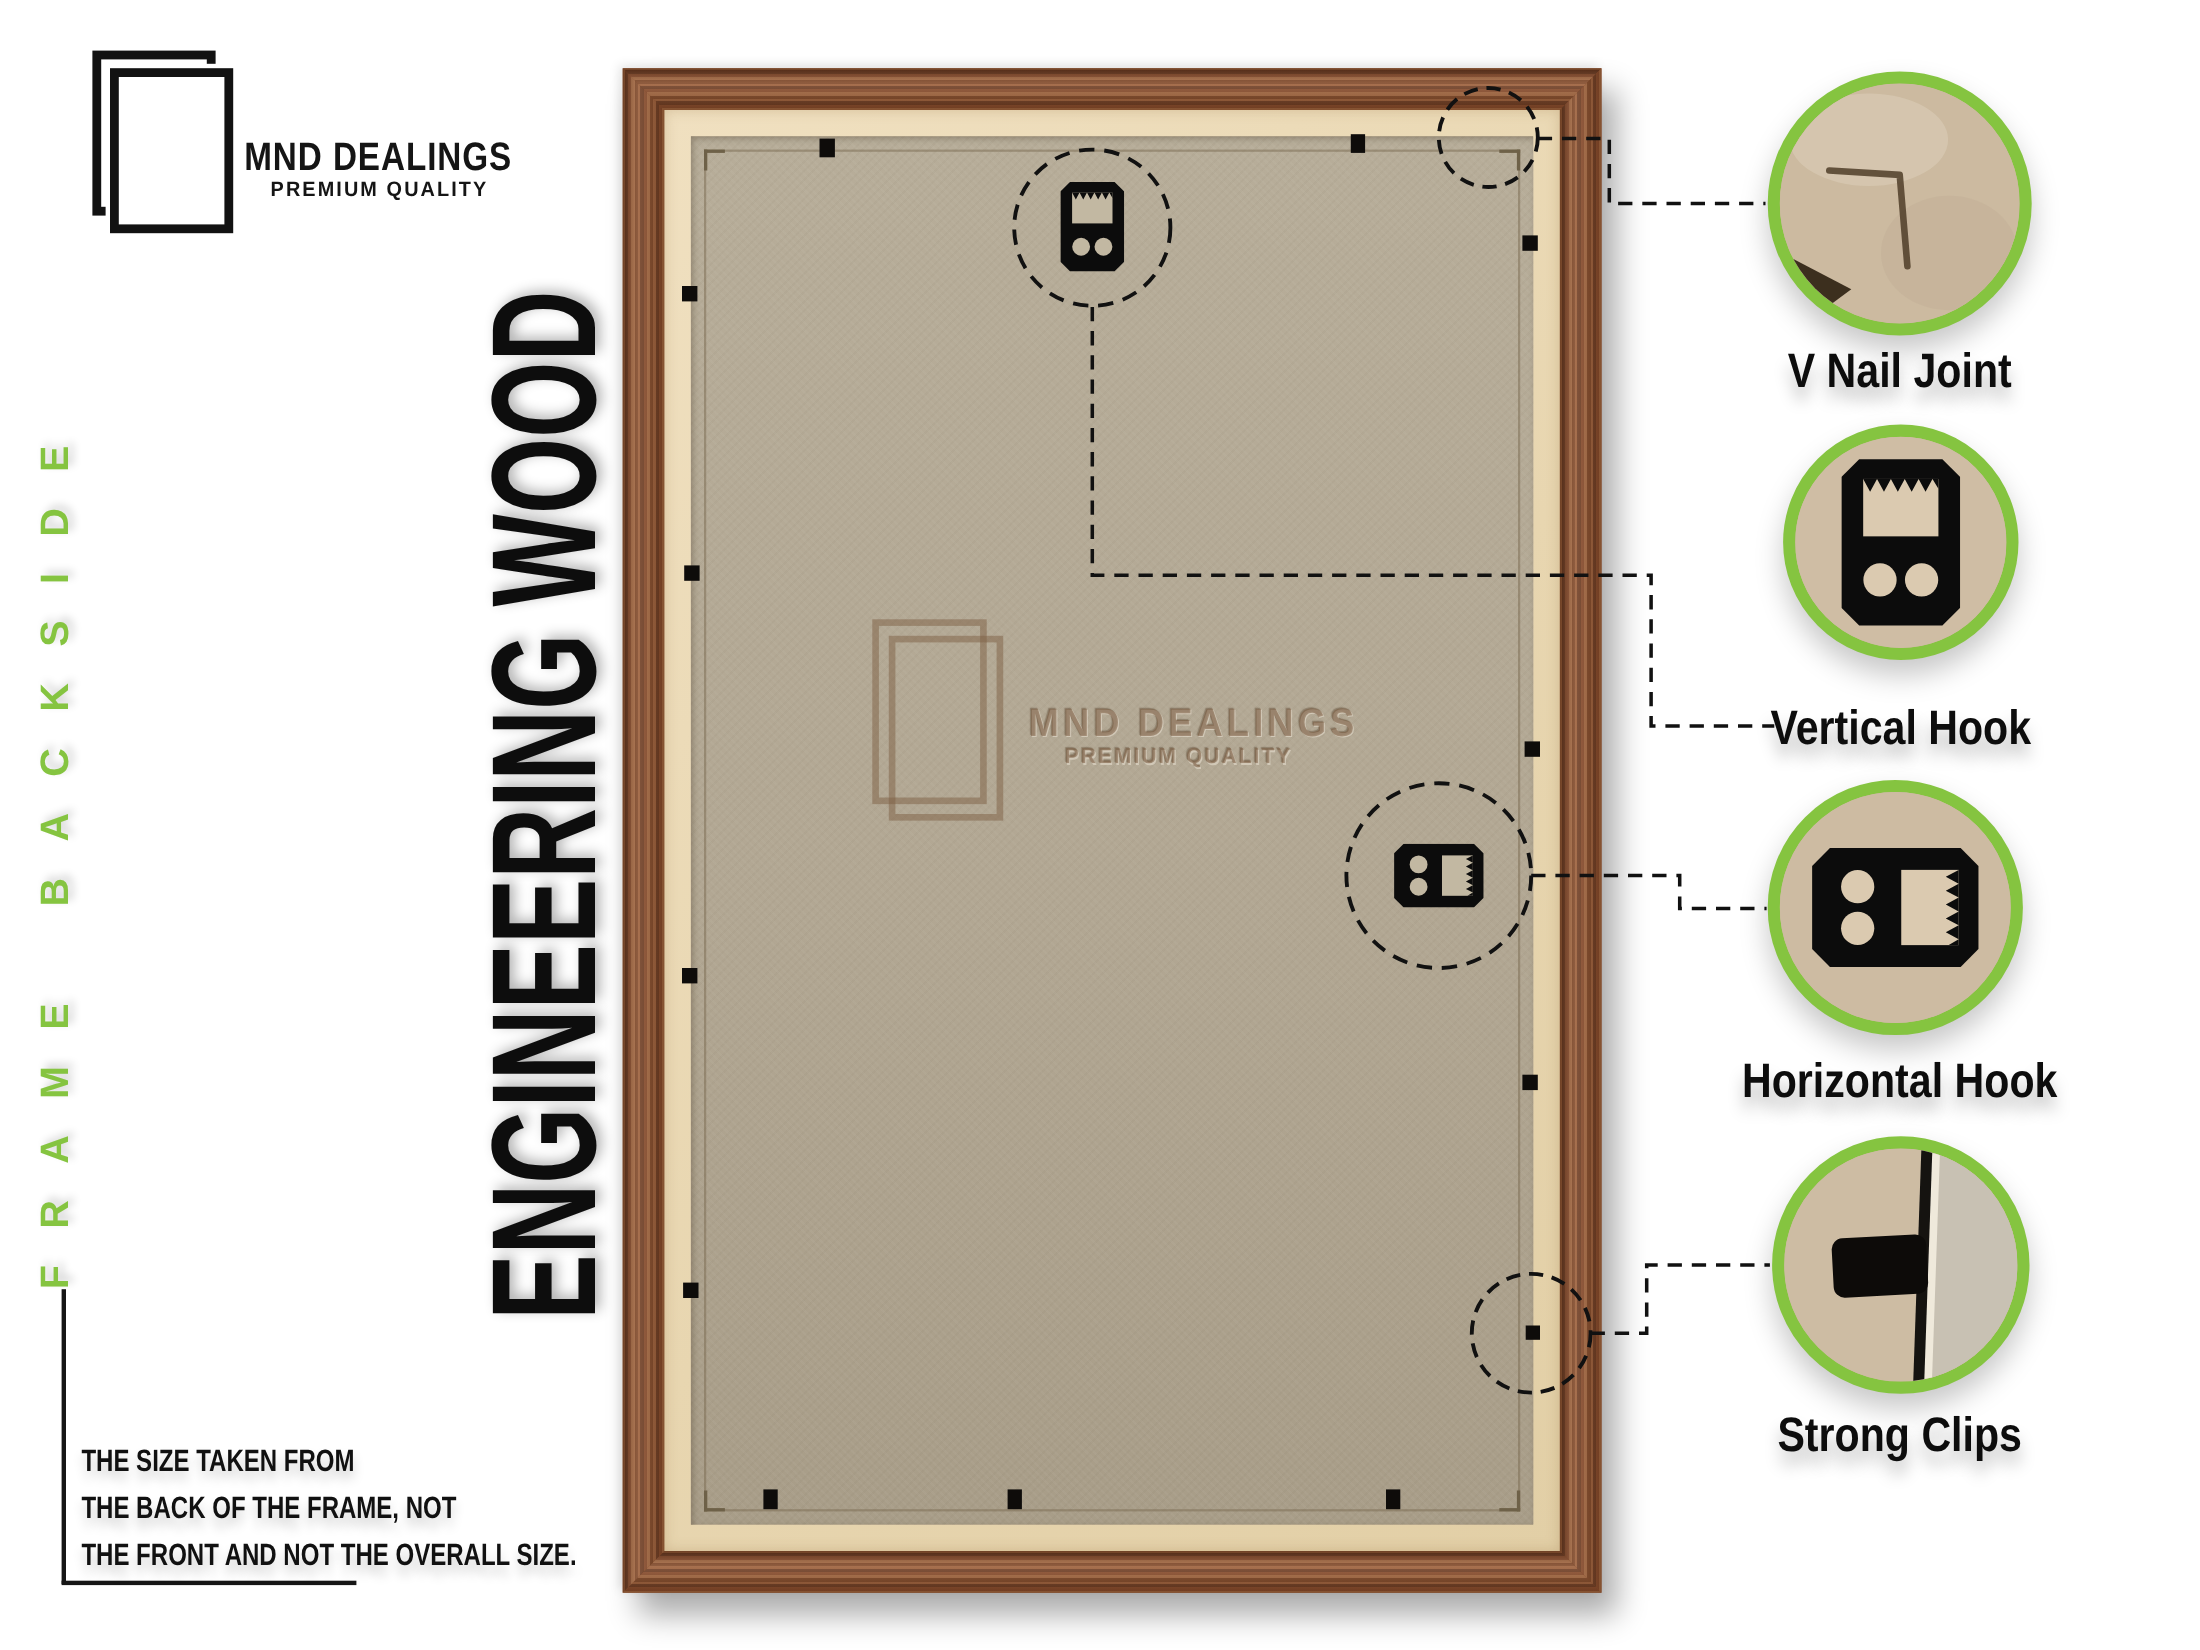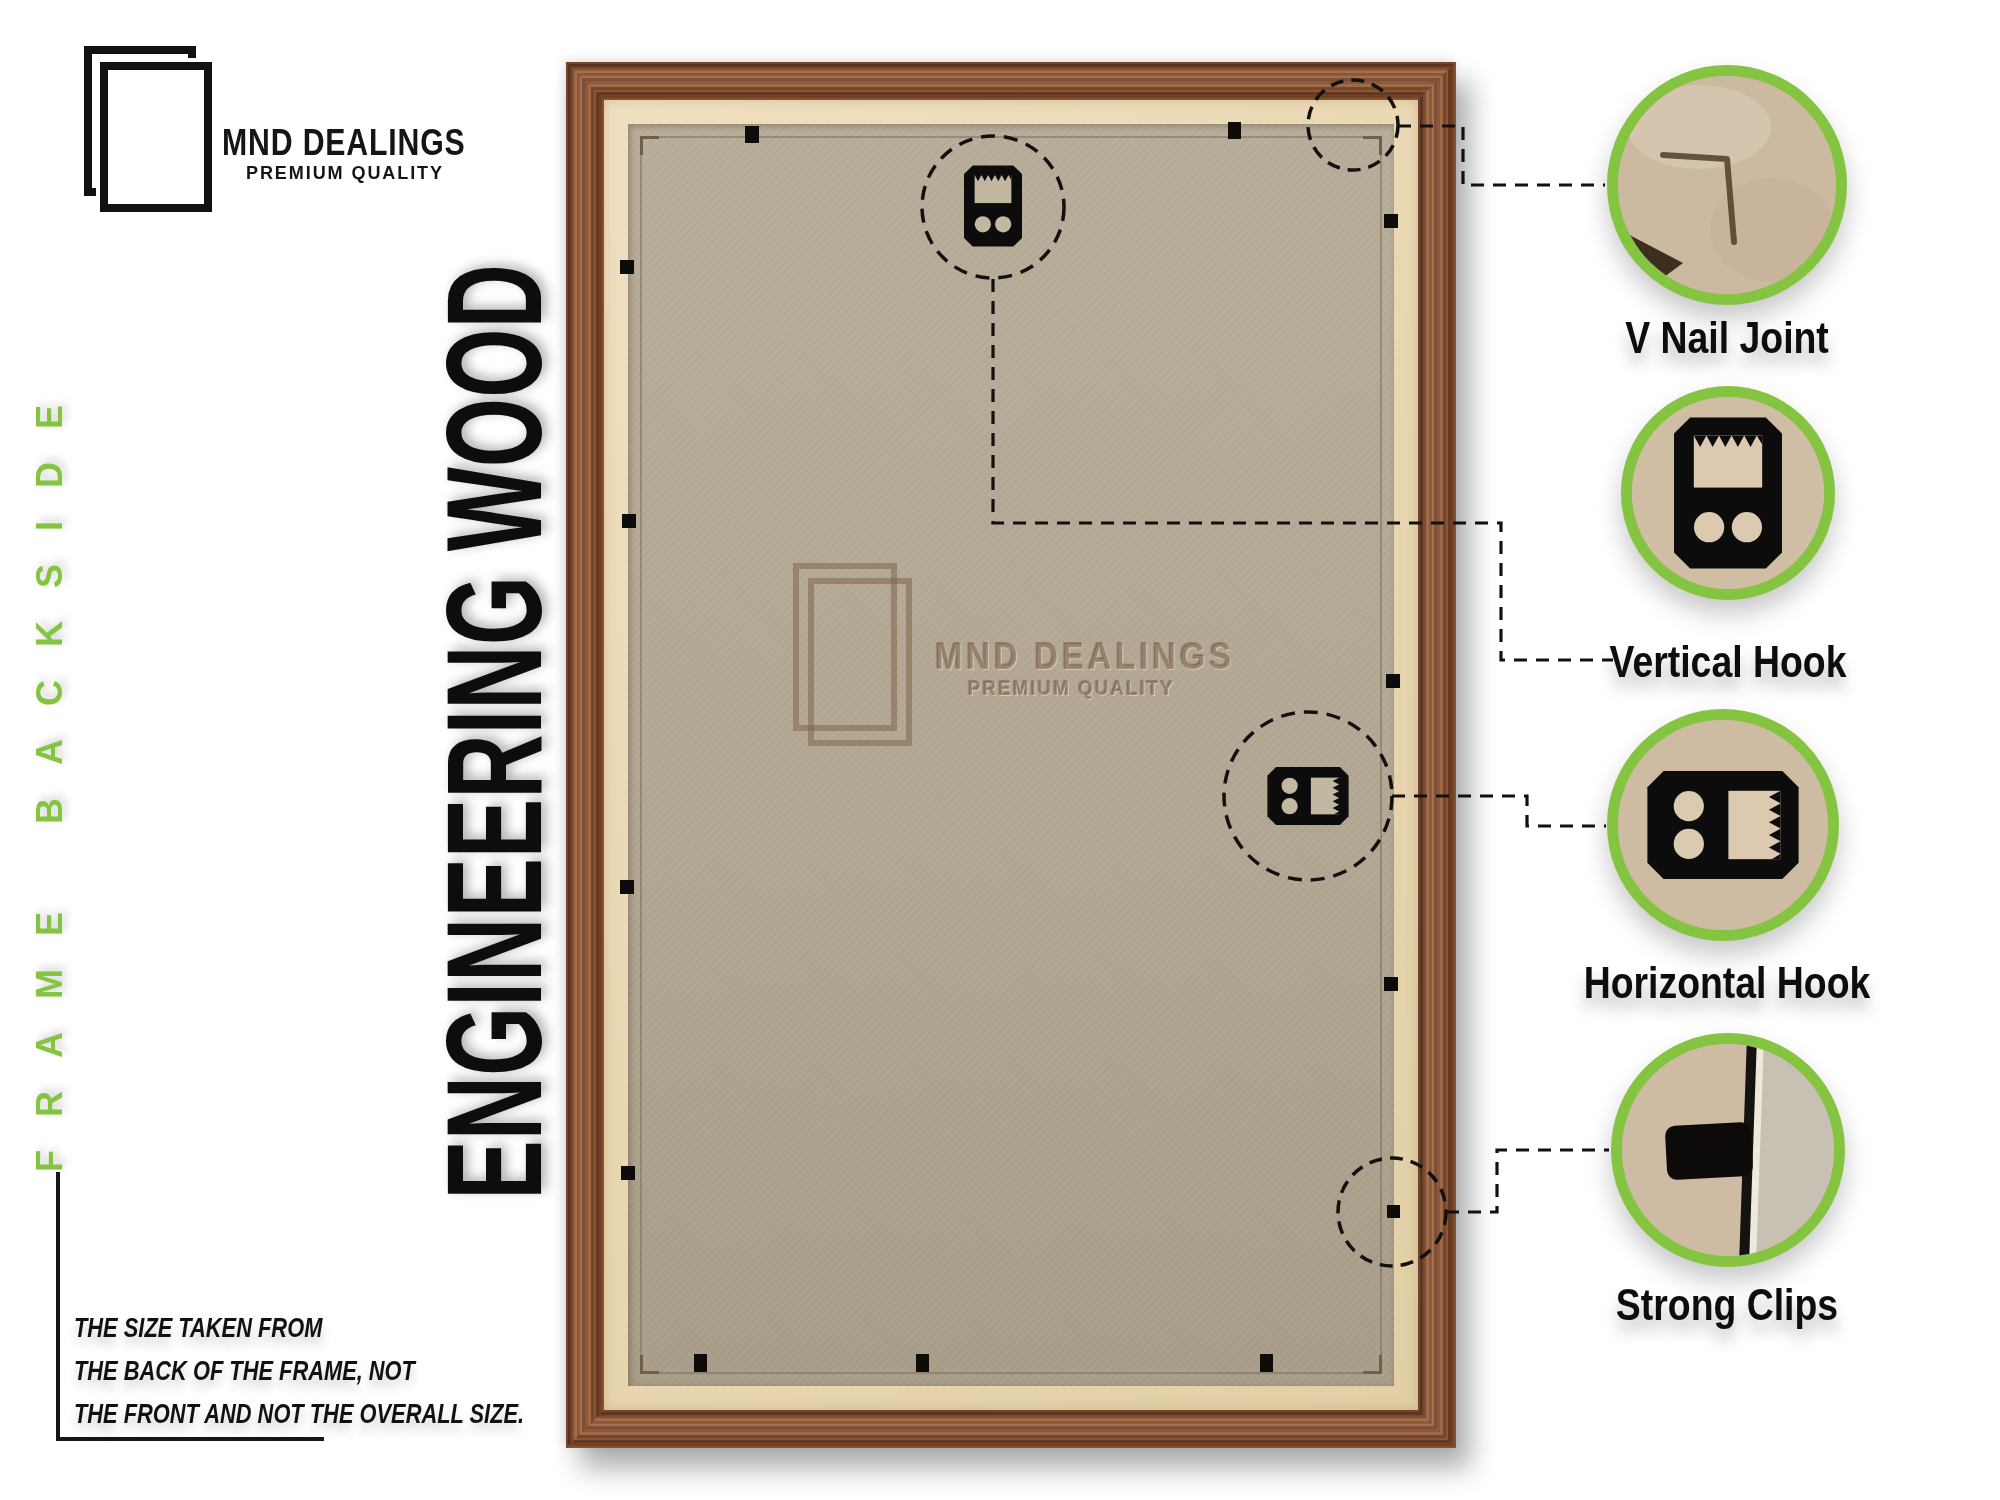--- a/index.html
+++ b/index.html
@@ -60,21 +60,21 @@
   .overlay{position:absolute;left:0;top:0;width:2000px;height:1500px;z-index:6;pointer-events:none;}
 
   
   .callout{position:absolute;border:11px solid #85c440;border-radius:50%;overflow:hidden;z-index:7;box-shadow:0 14px 26px rgba(0,0,0,.22);background:#cdbba2;}
   .callout svg{display:block;width:100%;height:100%;}
   .callout-label{position:absolute;z-index:7;font-size:44px;font-weight:800;color:#0d0d0d;white-space:nowrap;transform:translateX(-50%) scaleX(.85);text-shadow:0 12px 16px rgba(0,0,0,.25);}
 
   
   .note-line-v{position:absolute;left:56px;top:1172px;width:4px;height:268px;background:#161616;z-index:2;}
   .note-line-h{position:absolute;left:56px;top:1437px;width:268px;height:4px;background:#161616;z-index:2;}
-  .note{position:absolute;left:74px;top:1306px;z-index:2;font-style:italic;}
+  .note{position:absolute;left:74px;top:1306px;z-index:2;}
   .note span{display:block;font-size:28px;font-weight:800;color:#111;line-height:43px;white-space:nowrap;transform:scaleX(.78);transform-origin:left center;text-shadow:0 8px 12px rgba(0,0,0,.20);}
 </style>
 </head>
 <body>
 
 <div class="stage">
 
   <div>
     <div class="logo-rect r1"></div>
     <div class="logo-rect r2"></div>

